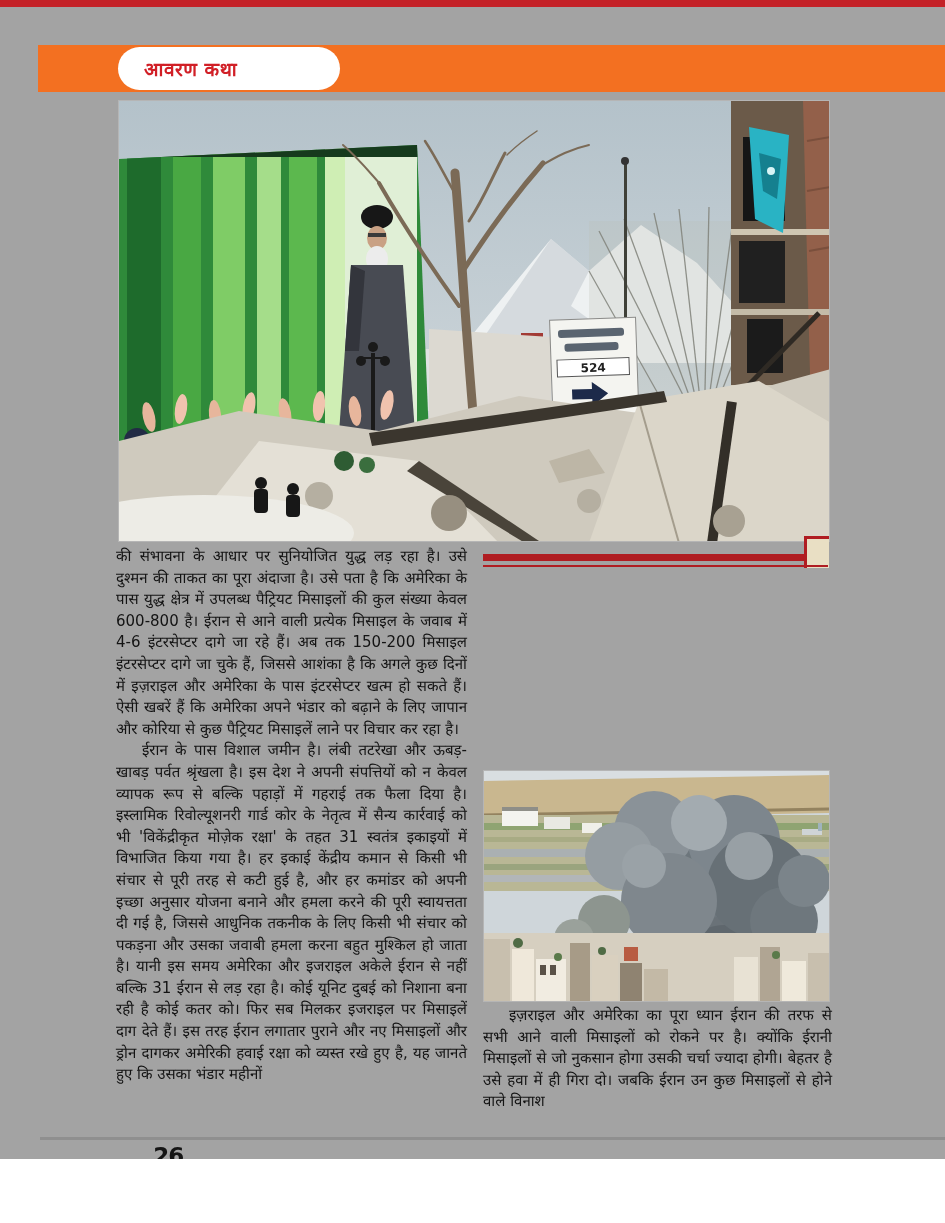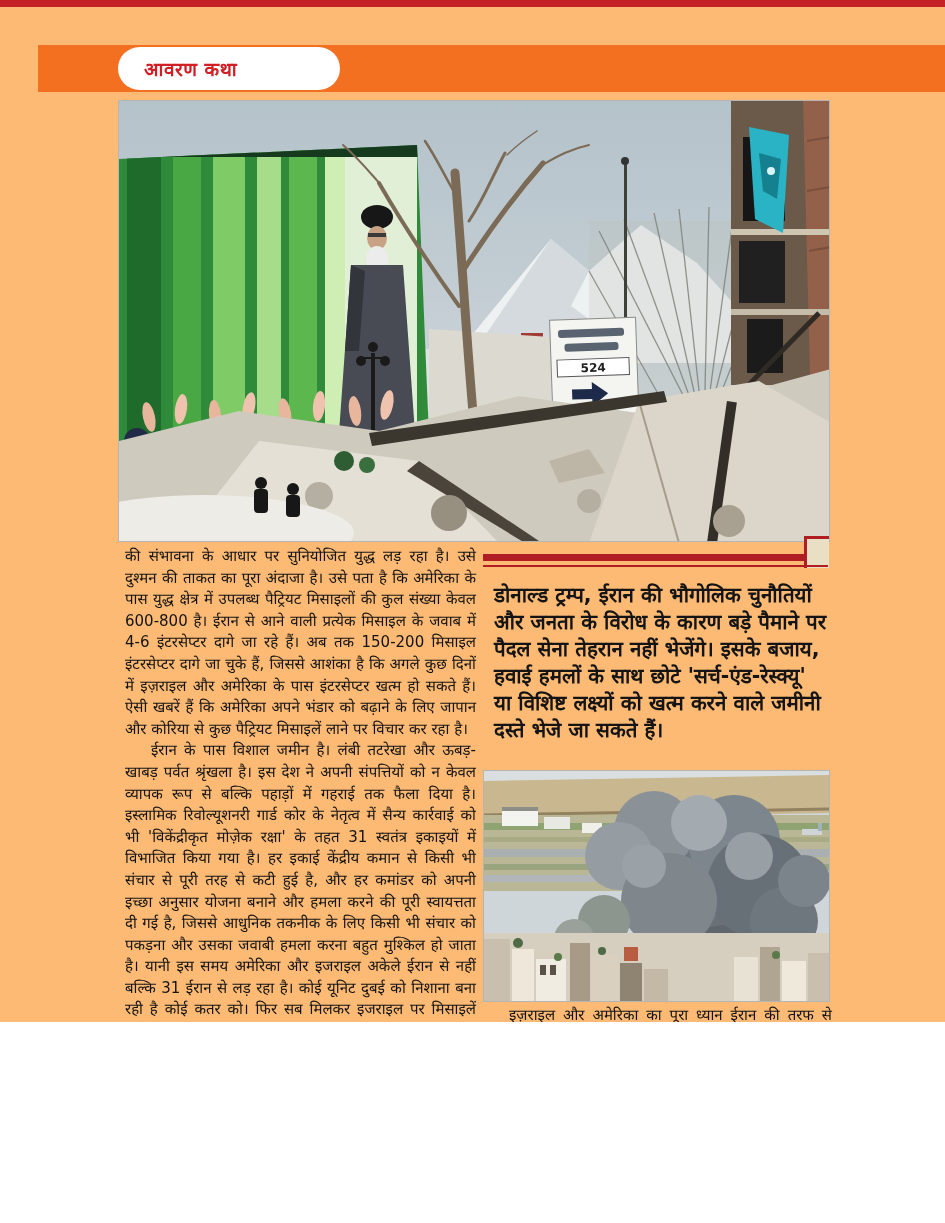--- a/index.html
+++ b/index.html
@@ -1,32 +1,32 @@
 <!DOCTYPE html>
 <html lang="hi" style="--orange: #f37021; --red: #c42127; --accent-red: #b01d22; --label-red: #d11f26; --logo-yellow: #ffd60a; --logo-red: #cf1a1a; --tan: #e9dfc4;"><head>
 <meta charset="utf-8">
 <style>
   :root{
     --orange:#f37021; --red:#c42127; --accent-red:#b01d22;
     --label-red:#d11f26; --logo-yellow:#ffd60a; --logo-red:#cf1a1a; --tan:#e9dfc4;
   }
   *{margin:0;padding:0;box-sizing:border-box;}
   html,body{background:#fff;}
-  .page{position:relative;width:945px;height:1022px;background:#fdba74;overflow:hidden;
+  .page{position:relative;width:945px;height:1159px;background:#a3a3a3;overflow:hidden;
         font-family:"DejaVu Sans",sans-serif;color:#111;}
   .top-strip{position:absolute;left:0;top:0;width:945px;height:7px;background:var(--red);}
   .orange-band{position:absolute;left:38px;top:45px;width:907px;height:47px;background:var(--orange);}
   .section-pill{position:absolute;left:80px;top:2px;width:222px;height:43px;background:#fff;
         border-radius:22px;display:flex;align-items:center;padding-left:26px;}
   .section-label{font-size:19px;font-weight:bold;color:var(--label-red);letter-spacing:.5px;}
   figure.photo{position:absolute;border:1px solid #b5b5b5;background:#cfd6da;overflow:hidden;}
   .main-photo{left:118px;top:100px;width:712px;height:442px;}
   .second-photo{left:483px;top:770px;width:347px;height:232px;}
   .col{position:absolute;text-align:justify;font-size:15px;line-height:21.6px;color:#131313;}
-  .col-left{left:125px;top:546px;width:351px;}
+  .col-left{left:116px;top:546px;width:351px;}
   .col-right{left:483px;top:1005px;width:349px;}
   .col p{margin:0;}
   .col p.indent{text-indent:26px;}
   .subheading{font-size:17.5px;font-weight:bold;margin:9px 0 5px 0;line-height:22px;text-align:left;}
   .pull-quote{position:absolute;left:494px;top:582px;width:334px;font-size:20.5px;line-height:27px;
         font-weight:bold;color:#141414;text-align:left;}
   .quote-bar{position:absolute;left:483px;top:554px;width:322px;height:7px;background:var(--accent-red);z-index:3;}
   .quote-thinline{position:absolute;left:483px;top:565px;width:345px;height:2px;background:var(--accent-red);z-index:3;}
   .corner-square{position:absolute;left:804px;top:536px;width:25px;height:32px;background:var(--tan);
         border-left:3px solid var(--accent-red);border-top:3px solid var(--accent-red);z-index:2;}
@@ -224,21 +224,20 @@
 
   <div class="quote-bar"></div>
   <div class="quote-thinline"></div>
   <div class="corner-square"></div>
 
   <div class="col col-left">
     <p>की संभावना के आधार पर सुनियोजित युद्ध लड़ रहा है। उसे दुश्मन की ताकत का पूरा अंदाजा है। उसे पता है कि अमेरिका के पास युद्ध क्षेत्र में उपलब्ध पैट्रियट मिसाइलों की कुल संख्या केवल 600-800 है। ईरान से आने वाली प्रत्येक मिसाइल के जवाब में 4-6 इंटरसेप्टर दागे जा रहे हैं। अब तक 150-200 मिसाइल इंटरसेप्टर दागे जा चुके हैं, जिससे आशंका है कि अगले कुछ दिनों में इज़राइल और अमेरिका के पास इंटरसेप्टर खत्म हो सकते हैं। ऐसी खबरें हैं कि अमेरिका अपने भंडार को बढ़ाने के लिए जापान और कोरिया से कुछ पैट्रियट मिसाइलें लाने पर विचार कर रहा है।</p>
     <p class="indent">ईरान के पास विशाल जमीन है। लंबी तटरेखा और ऊबड़-खाबड़ पर्वत श्रृंखला है। इस देश ने अपनी संपत्तियों को न केवल व्यापक रूप से बल्कि पहाड़ों में गहराई तक फैला दिया है। इस्लामिक रिवोल्यूशनरी गार्ड कोर के नेतृत्व में सैन्य कार्रवाई को भी 'विकेंद्रीकृत मोज़ेक रक्षा' के तहत 31 स्वतंत्र इकाइयों में विभाजित किया गया है। हर इकाई केंद्रीय कमान से किसी भी संचार से पूरी तरह से कटी हुई है, और हर कमांडर को अपनी इच्छा अनुसार योजना बनाने और हमला करने की पूरी स्वायत्तता दी गई है, जिससे आधुनिक तकनीक के लिए किसी भी संचार को पकड़ना और उसका जवाबी हमला करना बहुत मुश्किल हो जाता है। यानी इस समय अमेरिका और इजराइल अकेले ईरान से नहीं बल्कि 31 ईरान से लड़ रहा है। कोई यूनिट दुबई को निशाना बना रही है कोई कतर को। फिर सब मिलकर इजराइल पर मिसाइलें दाग देते हैं। इस तरह ईरान लगातार पुराने और नए मिसाइलों और ड्रोन दागकर अमेरिकी हवाई रक्षा को व्यस्त रखे हुए है, यह जानते हुए कि उसका भंडार महीनों</p>
   </div>
 
-  <div class="pull-quote">डोनाल्ड ट्रम्प, ईरान की भौगोलिक चुनौतियों और जनता के विरोध के कारण बड़े पैमाने पर पैदल सेना तेहरान नहीं भेजेंगे। इसके बजाय, हवाई हमलों के साथ छोटे 'सर्च-एंड-रेस्क्यू' या विशिष्ट लक्ष्यों को खत्म करने वाले जमीनी दस्ते भेजे जा सकते हैं।</div>
 
   <figure class="photo second-photo">
     <svg width="347" height="232" viewBox="0 0 347 232">
       <rect x="0" y="0" width="347" height="14" fill="#d9dee1"></rect>
       <polygon points="0,10 347,4 347,42 0,48" fill="#c9b78f"></polygon>
       <line x1="0" y1="44" x2="347" y2="38" stroke="#93825f" stroke-width="3"></line>
       <rect x="0" y="44" width="347" height="76" fill="#b9b795"></rect>
       <rect x="0" y="52" width="347" height="7" fill="#8fa472"></rect>
       <rect x="0" y="66" width="347" height="5" fill="#a8ab84"></rect>
       <rect x="0" y="78" width="347" height="8" fill="#aab0b2"></rect>

